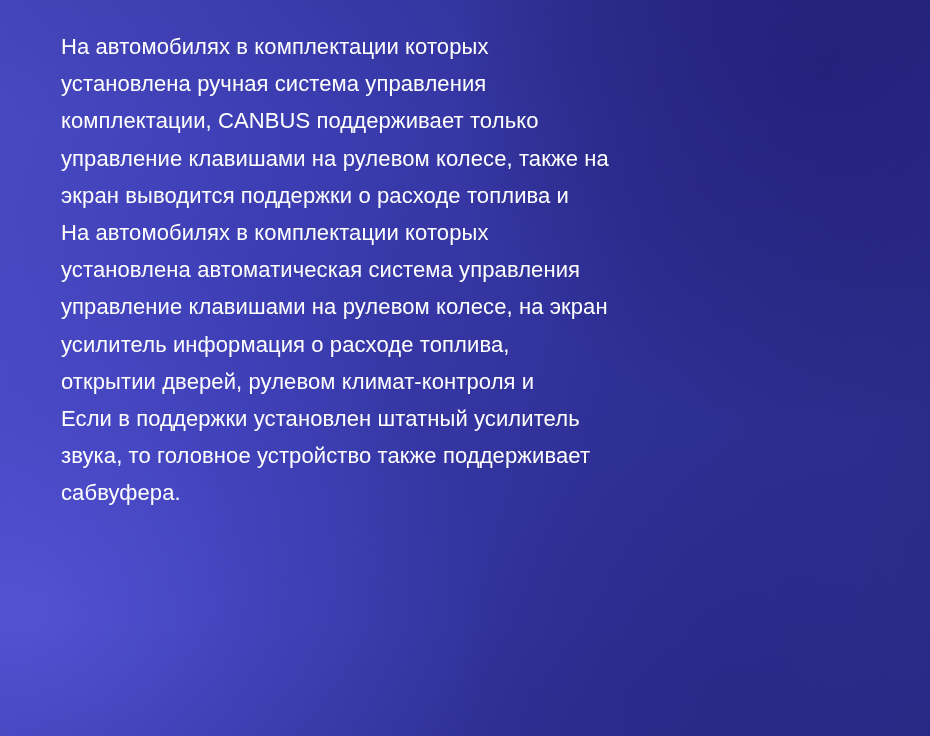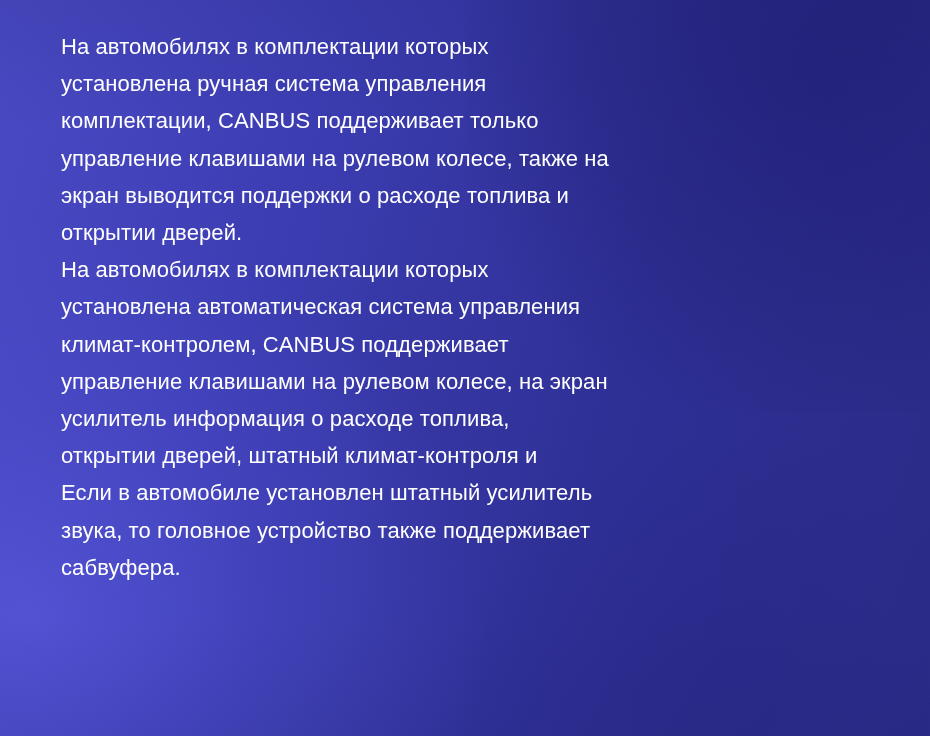--- a/index.html
+++ b/index.html
@@ -102,32 +102,30 @@
   <div class="bg-vignette"></div>
 
   <div class="text-block">
 
     <p class="para">
       <span class="line">На автомобилях в комплектации которых</span>
       <span class="line">установлена ручная система управления</span>
       <span class="line">комплектации, CANBUS поддерживает только</span>
       <span class="line">управление клавишами на рулевом колесе, также на</span>
       <span class="line">экран выводится поддержки о расходе топлива и</span>
-      <span class="line">открытии дверей.</span>
     </p>
 
     <p class="para">
       <span class="line">На автомобилях в комплектации которых</span>
       <span class="line">установлена автоматическая система управления</span>
-      <span class="line">климат-контролем, CANBUS поддерживает</span>
       <span class="line">управление клавишами на рулевом колесе, на экран</span>
       <span class="line">усилитель информация о расходе топлива,</span>
-      <span class="line">открытии дверей, штатный климат-контроля и</span>
+      <span class="line">открытии дверей, рулевом климат-контроля и</span>
     </p>
 
     <p class="para">
-      <span class="line">Если в автомобиле установлен штатный усилитель</span>
+      <span class="line">Если в поддержки установлен штатный усилитель</span>
       <span class="line">звука, то головное устройство также поддерживает</span>
       <span class="line">сабвуфера.</span>
     </p>
 
   </div>
 </div>
 
 </body></html>

